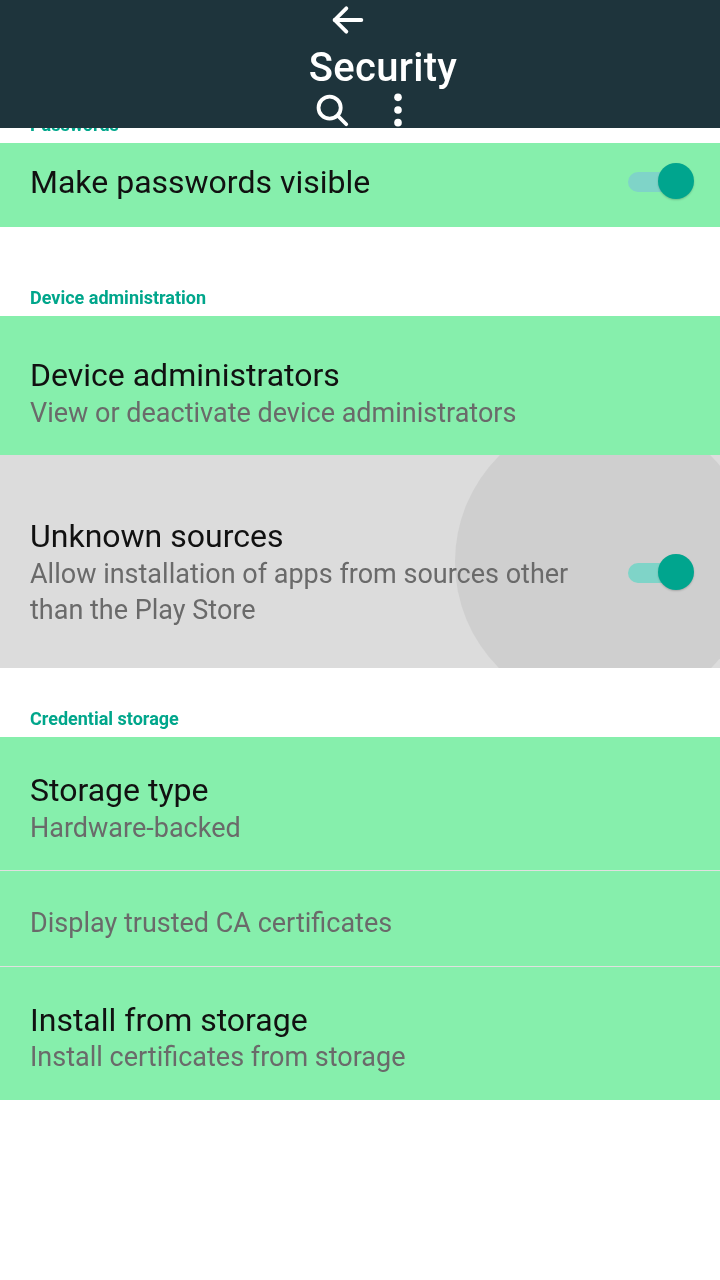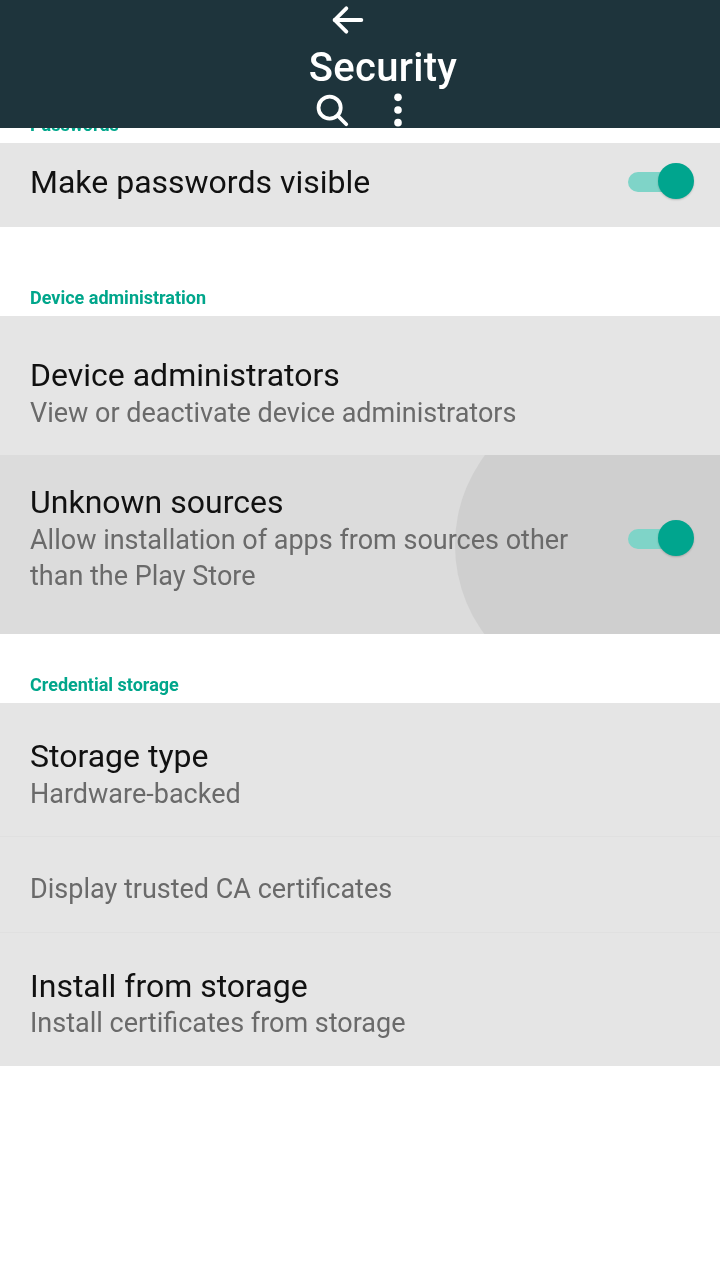--- a/index.html
+++ b/index.html
@@ -54,21 +54,21 @@
       color: #00a68b;
       font-size: 18px;
       font-weight: 700;
       padding: 30px 30px 8px 30px;
     }
     .section-header.clipped {
       padding-top: 12px;
     }
     .item {
       padding: 24px 30px 26px 30px;
-      background: #e5e5e5;
+      background: #86efac;
     }
     .item.with-sub {
       padding: 22px 30px 24px 30px;
     }
     .item-row {
       display: flex;
       align-items: center;
       justify-content: space-between;
       gap: 20px;
     }
@@ -186,21 +186,21 @@
 
     <div class="item with-sub" style="padding-top:40px">
       <div class="item-row">
         <div class="item-texts">
           <div class="item-title">Device administrators</div>
           <div class="item-sub">View or deactivate device administrators</div>
         </div>
       </div>
     </div>
 
-    <div class="item with-sub highlight" style="padding-top:28px;padding-bottom:40px">
+    <div class="item with-sub highlight" style="padding-top:62px;padding-bottom:40px">
       <div class="ripple-bg"></div>
       <div class="item-row">
         <div class="item-texts">
           <div class="item-title">Unknown sources</div>
           <div class="item-sub">Allow installation of apps from sources other than the Play Store</div>
         </div>
         <div class="toggle">
           <div class="toggle-track"></div>
           <div class="toggle-thumb"></div>
         </div>

